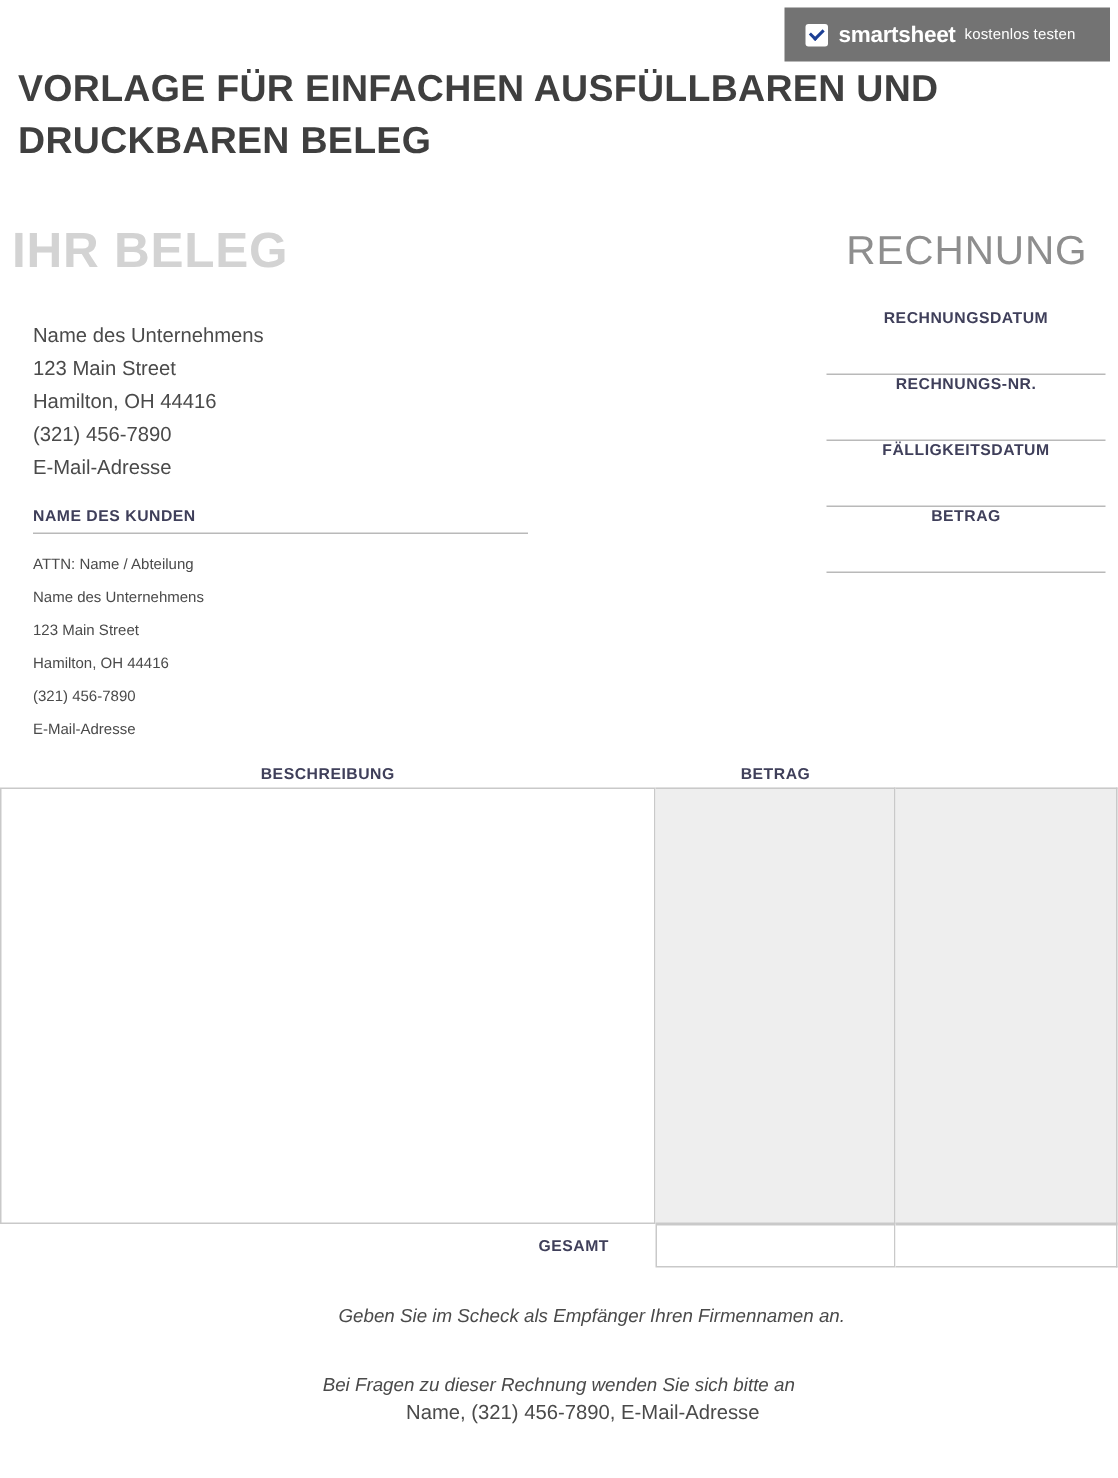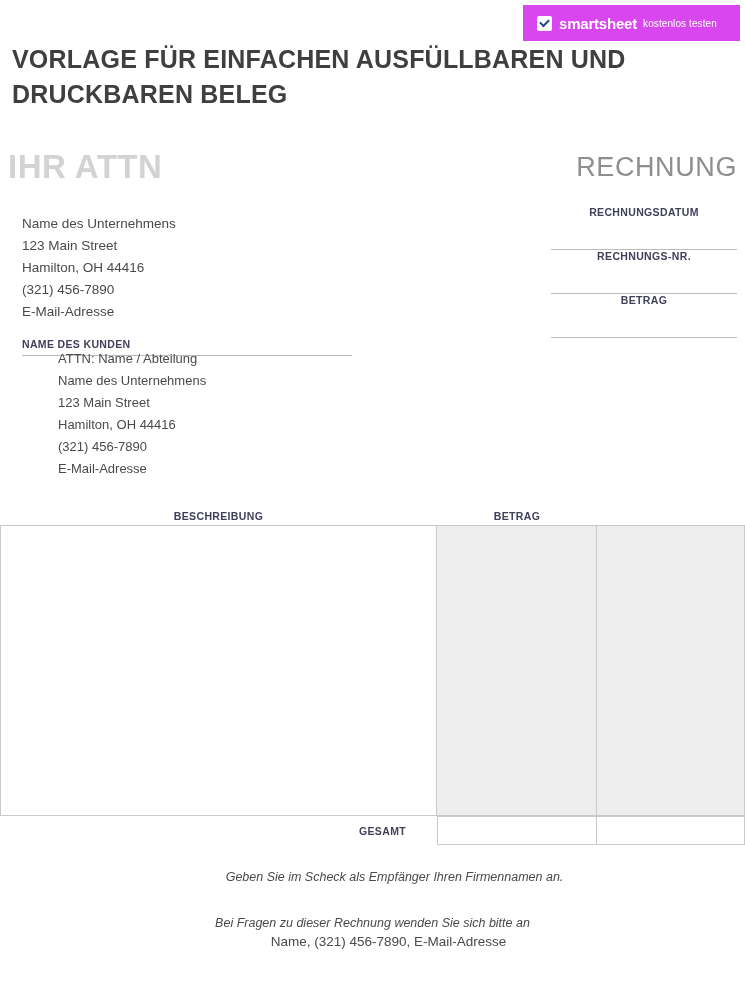--- a/index.html
+++ b/index.html
@@ -17,21 +17,21 @@
     overflow: hidden;
   }
 
   
   .ss-banner {
     position: absolute;
     top: 5px;
     right: 5px;
     width: 217px;
     height: 36px;
-    background: #d946ef;
+    background: #737373;
     display: flex;
     align-items: center;
     padding-left: 14px;
   }
   .ss-logo-mark {
     width: 15px;
     height: 15px;
     background: #ffffff;
     border-radius: 2px;
     position: relative;
@@ -83,21 +83,21 @@
     top: 148px;
     left: 8px;
     font-size: 33px;
     font-weight: bold;
     color: #d3d3d3;
     letter-spacing: 0.5px;
   }
   .rechnung-word {
     position: absolute;
     top: 152px;
-    right: 8px;
+    right: 20px;
     font-size: 27px;
     color: #8e8e8e;
     letter-spacing: 0.6px;
   }
 
   
   .company-block {
     position: absolute;
     top: 213px;
     left: 22px;
@@ -137,27 +137,26 @@
     width: 330px;
     border-bottom: 1px solid #b9b9b9;
     padding-bottom: 5px;
     font-size: 10.5px;
     font-weight: bold;
     letter-spacing: 0.35px;
     color: #3f3f5a;
   }
   .customer-block {
     position: absolute;
-    top: 348px;
+    top: 366px;
     left: 22px;
     width: 330px;
-    font-size: 13px;
+    font-size: 10px;
     line-height: 22px;
     color: #4a4a4a;
-    margin-left: 36px;
   }
 
   
   .table-headers {
     position: absolute;
     top: 510px;
     left: 0;
     width: 745px;
     height: 16px;
   }
@@ -267,39 +266,42 @@
 <body>
 
 <div class="ss-banner">
   <div class="ss-logo-mark"></div>
   <span class="ss-name">smartsheet</span>
   <span class="ss-cta">kostenlos testen</span>
 </div>
 
 <div class="doc-title">VORLAGE FÜR EINFACHEN AUSFÜLLBAREN UND DRUCKBAREN BELEG</div>
 
-<div class="your-logo">IHR ATTN</div>
+<div class="your-logo">IHR BELEG</div>
 <div class="rechnung-word">RECHNUNG</div>
 
 <div class="company-block">
   <div>Name des Unternehmens</div>
   <div>123 Main Street</div>
   <div>Hamilton, OH 44416</div>
   <div>(321) 456-7890</div>
   <div>E-Mail-Adresse</div>
 </div>
 
 <div class="meta-fields">
   <div class="meta-row">
     <span class="meta-label">RECHNUNGSDATUM</span>
   </div>
   <div class="meta-row">
     <span class="meta-label">RECHNUNGS-NR.</span>
   </div>
   <div class="meta-row">
+    <span class="meta-label">FÄLLIGKEITSDATUM</span>
+  </div>
+  <div class="meta-row">
     <span class="meta-label">BETRAG</span>
   </div>
 </div>
 
 <div class="customer-head">NAME DES KUNDEN</div>
 <div class="customer-block">
   <div>ATTN: Name / Abteilung</div>
   <div>Name des Unternehmens</div>
   <div>123 Main Street</div>
   <div>Hamilton, OH 44416</div>

